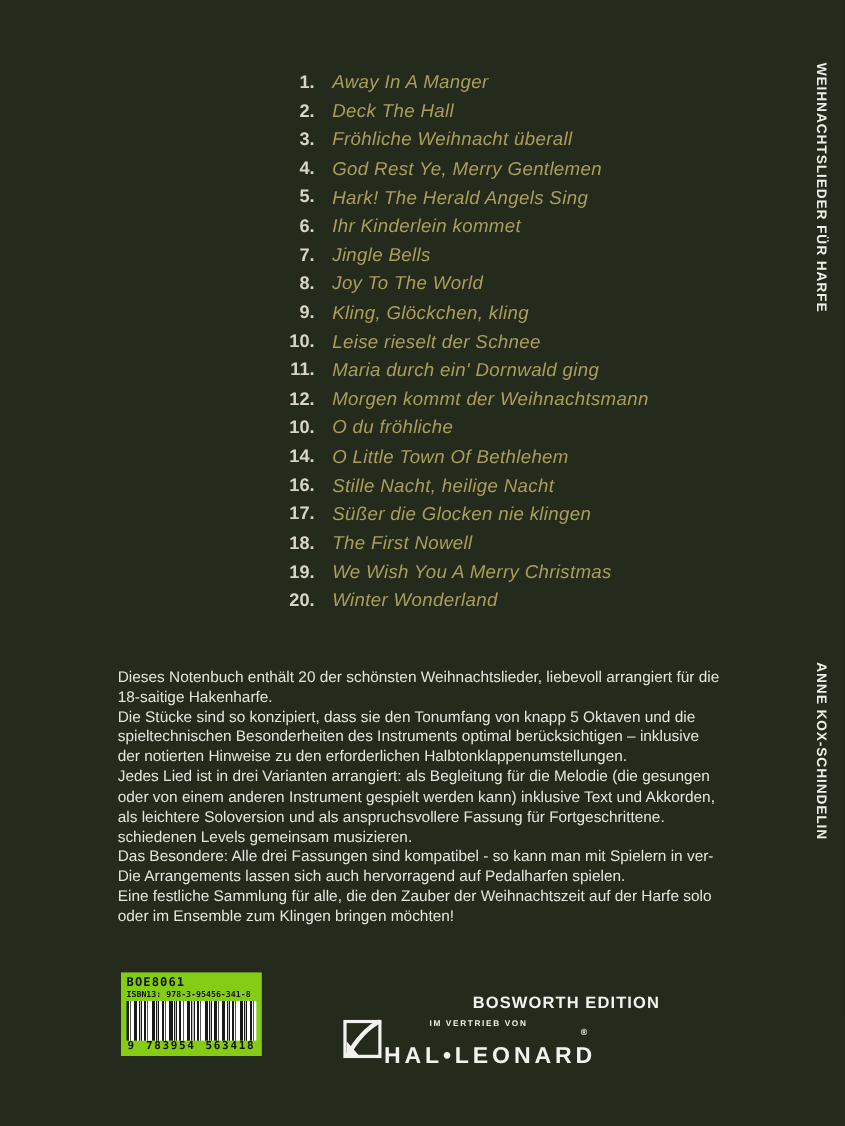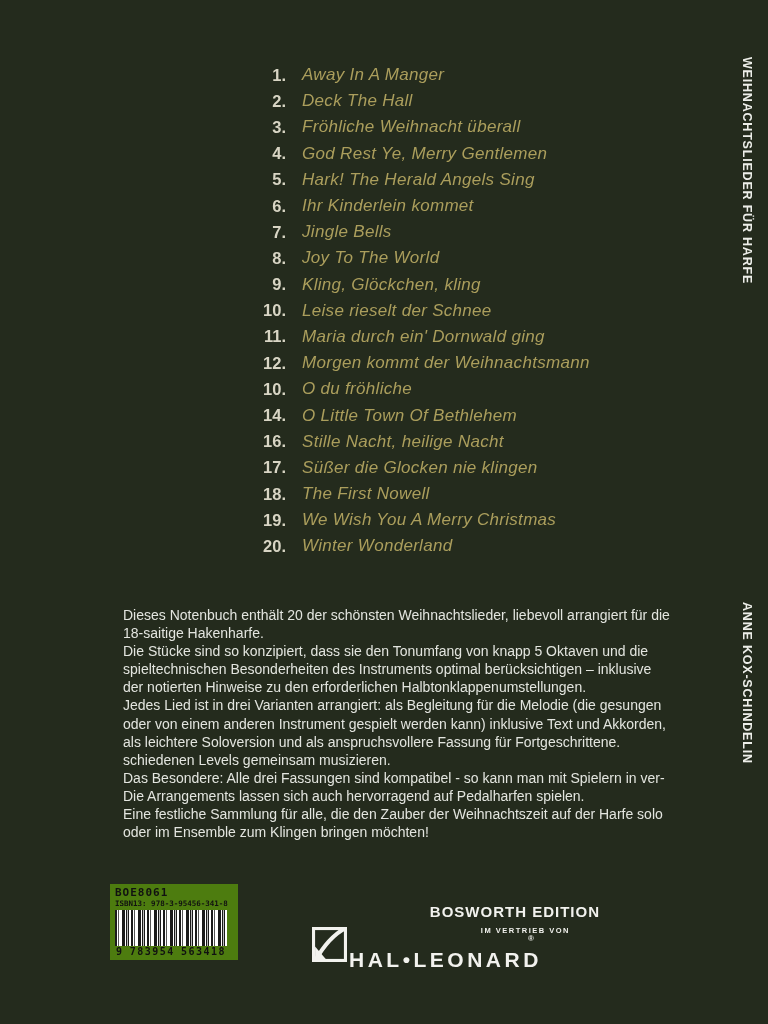--- a/index.html
+++ b/index.html
@@ -47,21 +47,21 @@
 
   
   .description {
     position: absolute;
     left: 107px;
     top: 606px;
     color: #e3e5df;
     font-size: 14px;
     line-height: 18.1px;
   }
-  .desc-line { white-space: nowrap; margin-left: 16px; }
+  .desc-line { white-space: nowrap; }
 
   
   .spine-text {
     position: absolute;
     left: 740px;
     writing-mode: vertical-rl;
     color: #edeee9;
     font-weight: bold;
     font-size: 12.5px;
     letter-spacing: 0.8px;
@@ -70,23 +70,23 @@
   .spine-top { top: 57px; }
   .spine-bottom { top: 602px; }
 
   
   .barcode-box {
     position: absolute;
     left: 110px;
     top: 884px;
     width: 128px;
     height: 76px;
-    background: #4d7c0f;
+    background: #84cc16;
     box-sizing: border-box;
-    padding: 3px 11px 2px 5px;
+    padding: 3px 5px 2px 5px;
     color: #111111;
   }
   .catalog-no {
     font-family: "DejaVu Sans Mono", monospace;
     font-weight: bold;
     font-size: 11px;
     letter-spacing: 1px;
     line-height: 12px;
   }
   .isbn-line {
@@ -134,21 +134,21 @@
     font-weight: bold;
     font-size: 15px;
     letter-spacing: 1px;
     white-space: nowrap;
   }
   .distribution-line {
     position: absolute;
     left: 300px;
     top: 926px;
     width: 270px;
-    text-align: right;
+    text-align: center;
     color: #f2f2ee;
     font-weight: bold;
     font-size: 7.5px;
     letter-spacing: 1.5px;
     white-space: nowrap;
   }
   .hl-logo {
     position: absolute;
     left: 312px;
     top: 927px;

